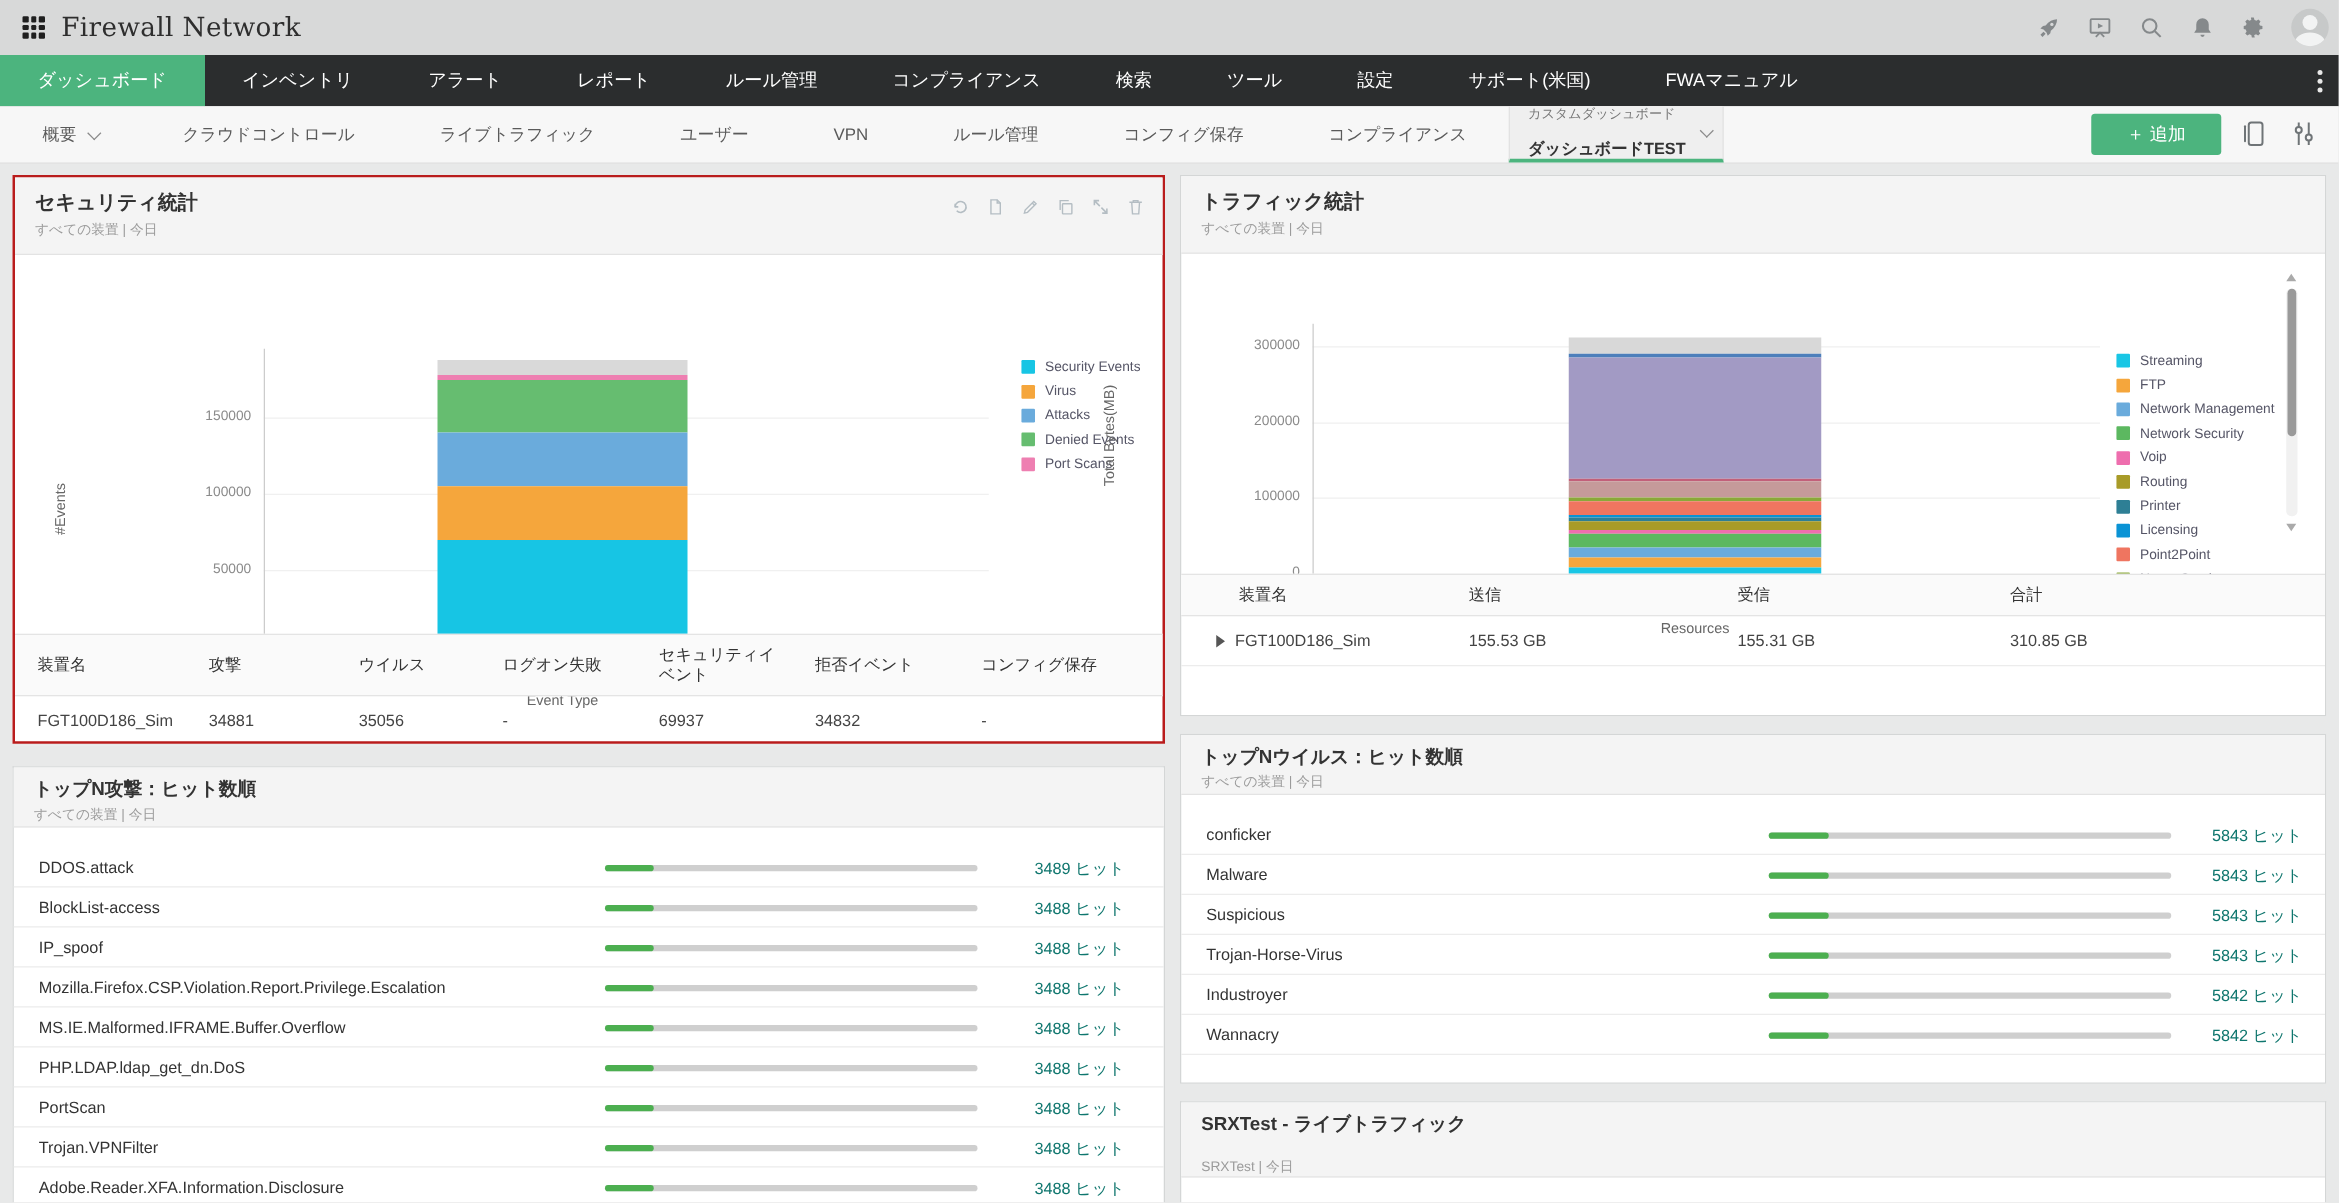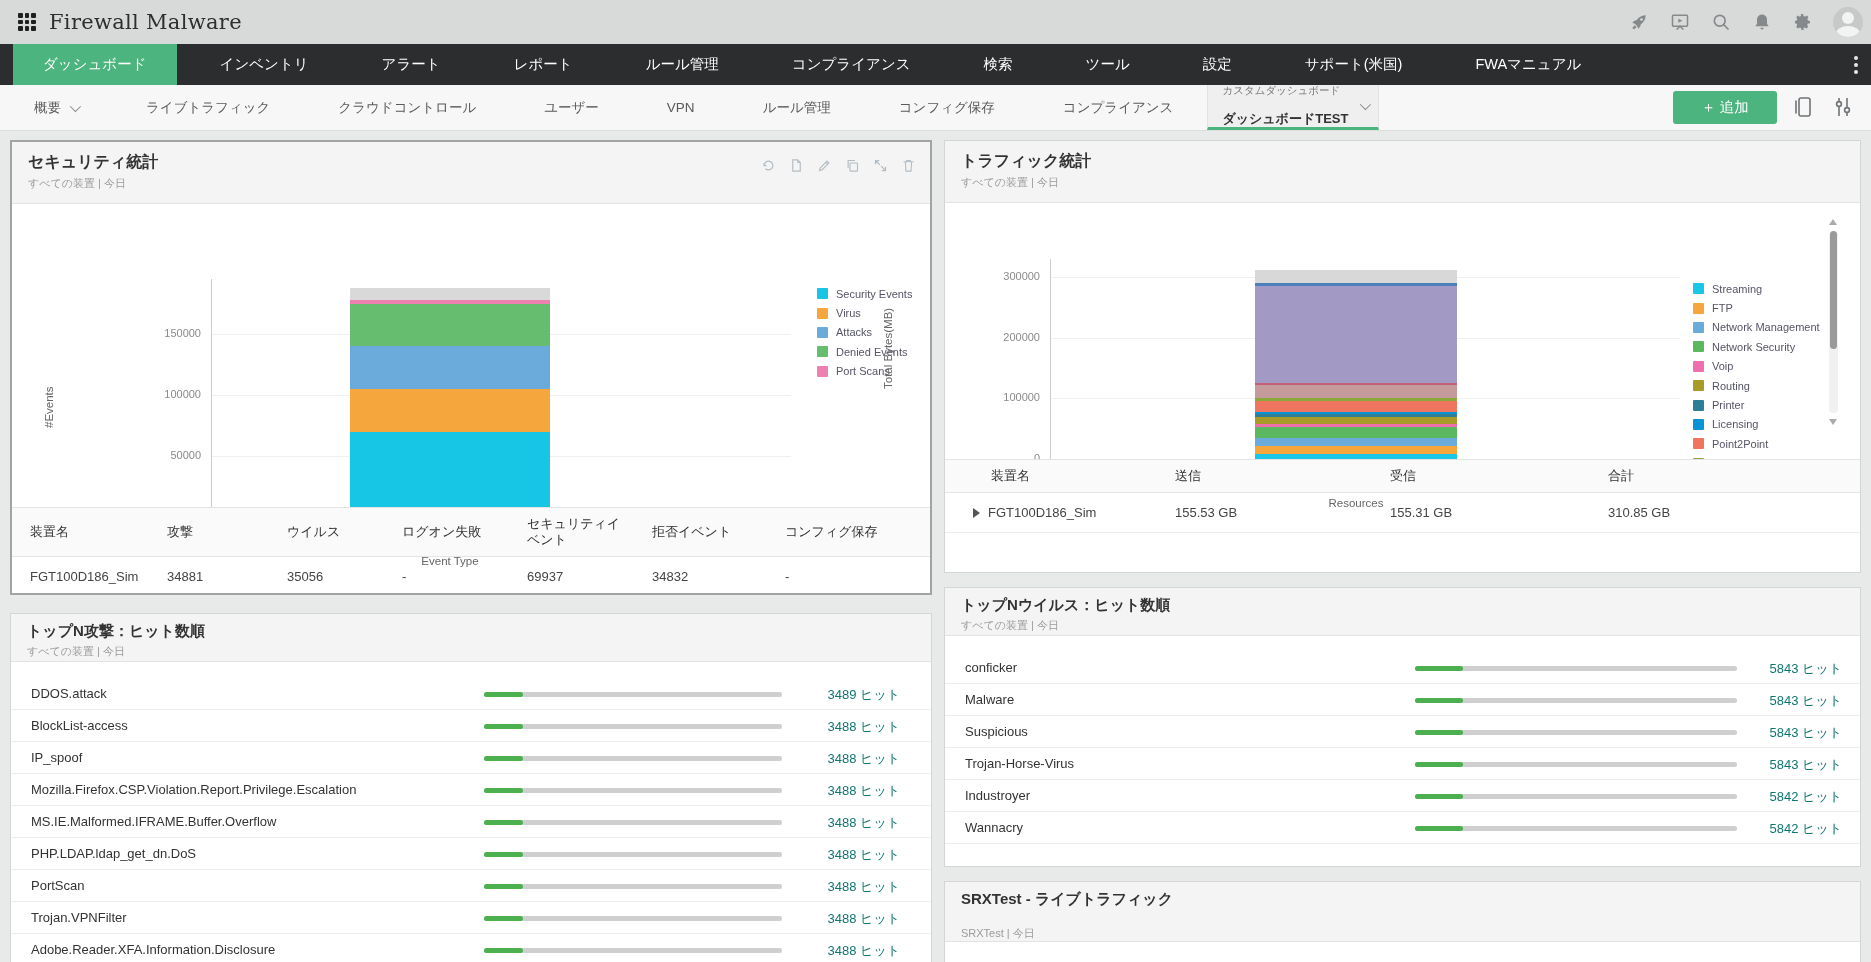--- a/index.html
+++ b/index.html
@@ -13,40 +13,40 @@
   .brand { font-family:"DejaVu Serif","Liberation Serif",serif; font-size:21px; color:#2e2e2e; margin-left:13px; letter-spacing:.3px; }
   .topbar-right { margin-left:auto; display:flex; align-items:center; gap:19px; margin-right:8px; }
   .tico { width:22px; height:22px; color:#85898b; cursor:pointer; display:flex; align-items:center; justify-content:center; }
   .tico svg { width:20px; height:20px; }
   .avatar { width:30px; height:30px; border-radius:50%; background:#c7c9c9; position:relative; overflow:hidden; cursor:pointer; }
   .avatar .head { position:absolute; left:9px; top:5px; width:12px; height:12px; border-radius:50%; background:#f2f3f3; }
   .avatar .body { position:absolute; left:3px; top:19px; width:24px; height:16px; border-radius:50%; background:#f2f3f3; }
 
   
   .nav { position:absolute; left:0; top:44px; width:1871px; height:41px; background:#2b2d2e; display:flex; align-items:stretch; }
-  .nav-item { color:#fff; font-size:14.5px; display:flex; align-items:center; padding:0 30px; cursor:pointer; white-space:nowrap;margin-left:13px; }
+  .nav-item { color:#fff; font-size:14.5px; display:flex; align-items:center; padding:0 30px; cursor:pointer; white-space:nowrap; }
   .nav-item.active { background:#4cb47e; }
   .nav-kebab { margin-left:auto; width:30px; display:flex; flex-direction:column; align-items:center; justify-content:center; gap:3px; cursor:pointer; }
   .nav-kebab i { width:4px; height:4px; border-radius:50%; background:#e8e8e8; }
 
   
   .subnav { position:absolute; left:0; top:85px; width:1871px; height:46px; background:#f7f7f7; border-bottom:1px solid #ddd; display:flex; align-items:stretch; }
   .sub-item { color:#5a5a5a; font-size:13.5px; display:flex; align-items:center; padding:0 34px; cursor:pointer; white-space:nowrap; }
   .chev { width:8px; height:8px; border-right:1.5px solid #8a8a8a; border-bottom:1.5px solid #8a8a8a; transform:rotate(45deg) translateY(-2px); display:inline-block; margin-left:9px; }
   .custom-tab { width:172px; background:#efefef; border-left:1px solid #e2e2e2; border-right:1px solid #e2e2e2; border-bottom:3px solid #4cb47e; display:flex; align-items:center; padding:0 10px 0 14px; cursor:pointer; position:relative; }
   .custom-tab .lines { flex:1; }
   .custom-tab .cat { font-size:10.5px; color:#777; margin-bottom:12px; }
   .custom-tab .name { font-size:13px; color:#333; font-weight:bold; }
   .add-btn { margin-left:auto; align-self:center; margin-right:14px; width:104px; height:33px; background:#4cb47e; color:#fff; border:none; border-radius:3px; font-size:14.5px; cursor:pointer; font-family:inherit; }
   .sub-ico { align-self:center; width:26px; height:26px; color:#6f7477; margin-right:14px; cursor:pointer; }
   .sub-ico svg { width:24px; height:24px; }
 
   
   .widget { position:absolute; background:#fff; border:1px solid #d4d6d6; }
-  .widget.selected { border:2px solid #a3a3a3; }
+  .widget.selected { border:2px solid #b91c1c; }
   .whead { position:absolute; left:0; top:0; width:100%; height:62px; background:#f4f4f4; border-bottom:1px solid #e3e3e3; }
   .whead.small { height:48px; }
   .wtitle { position:absolute; left:16px; top:10px; font-size:16px; font-weight:bold; color:#333; }
   .whead.small .wtitle { font-size:15px; top:8px; }
   .wsub { position:absolute; left:16px; top:34px; font-size:11px; color:#9b9b9b; }
   .whead.small .wsub { top:30px; }
   .wtools { position:absolute; right:14px; top:16px; display:flex; gap:13px; }
   .wtool { width:15px; height:15px; color:#b4bdc3; cursor:pointer; }
   .wtool svg { width:15px; height:15px; }
 
@@ -108,21 +108,21 @@
     <span></span>
       <span></span>
       <span></span>
       <span></span>
       <span></span>
       <span></span>
       <span></span>
       <span></span>
       <span></span>
   </div>
-  <div class="brand">Firewall Malware</div>
+  <div class="brand">Firewall Network</div>
   <div class="topbar-right">
     <div class="tico">
       <svg viewBox="0 0 24 24" fill="currentColor">
           <path d="M20 4c-4 0-8 2-11 6l-2.5.5L4 13l3 1 3 3 1 3 2.5-2.5.5-2.5c4-3 6-7 6-11zM9 18l-3 3-2-2 3-3z"></path>
           <circle cx="15" cy="9" r="1.6" fill="#d8d9d9"></circle>
         </svg>
     </div>
     <div class="tico">
       <svg viewBox="0 0 24 24" fill="none" stroke="currentColor" stroke-width="1.8">
           <rect x="3" y="4" width="18" height="13" rx="1"></rect>
@@ -171,22 +171,22 @@
       <i></i>
       <i></i>
     </div>
 </nav>
 
 <div class="subnav">
   <div class="sub-item">
       <span>概要</span>
       <span class="chev"></span>
     </div>
+  <div class="sub-item">クラウドコントロール</div>
   <div class="sub-item">ライブトラフィック</div>
-  <div class="sub-item">クラウドコントロール</div>
   <div class="sub-item">ユーザー</div>
   <div class="sub-item">VPN</div>
   <div class="sub-item">ルール管理</div>
   <div class="sub-item">コンフィグ保存</div>
   <div class="sub-item">コンプライアンス</div>
   <div class="custom-tab">
     <div class="lines">
       <div class="cat">カスタムダッシュボード</div>
       <div class="name">ダッシュボードTEST</div>
     </div>

